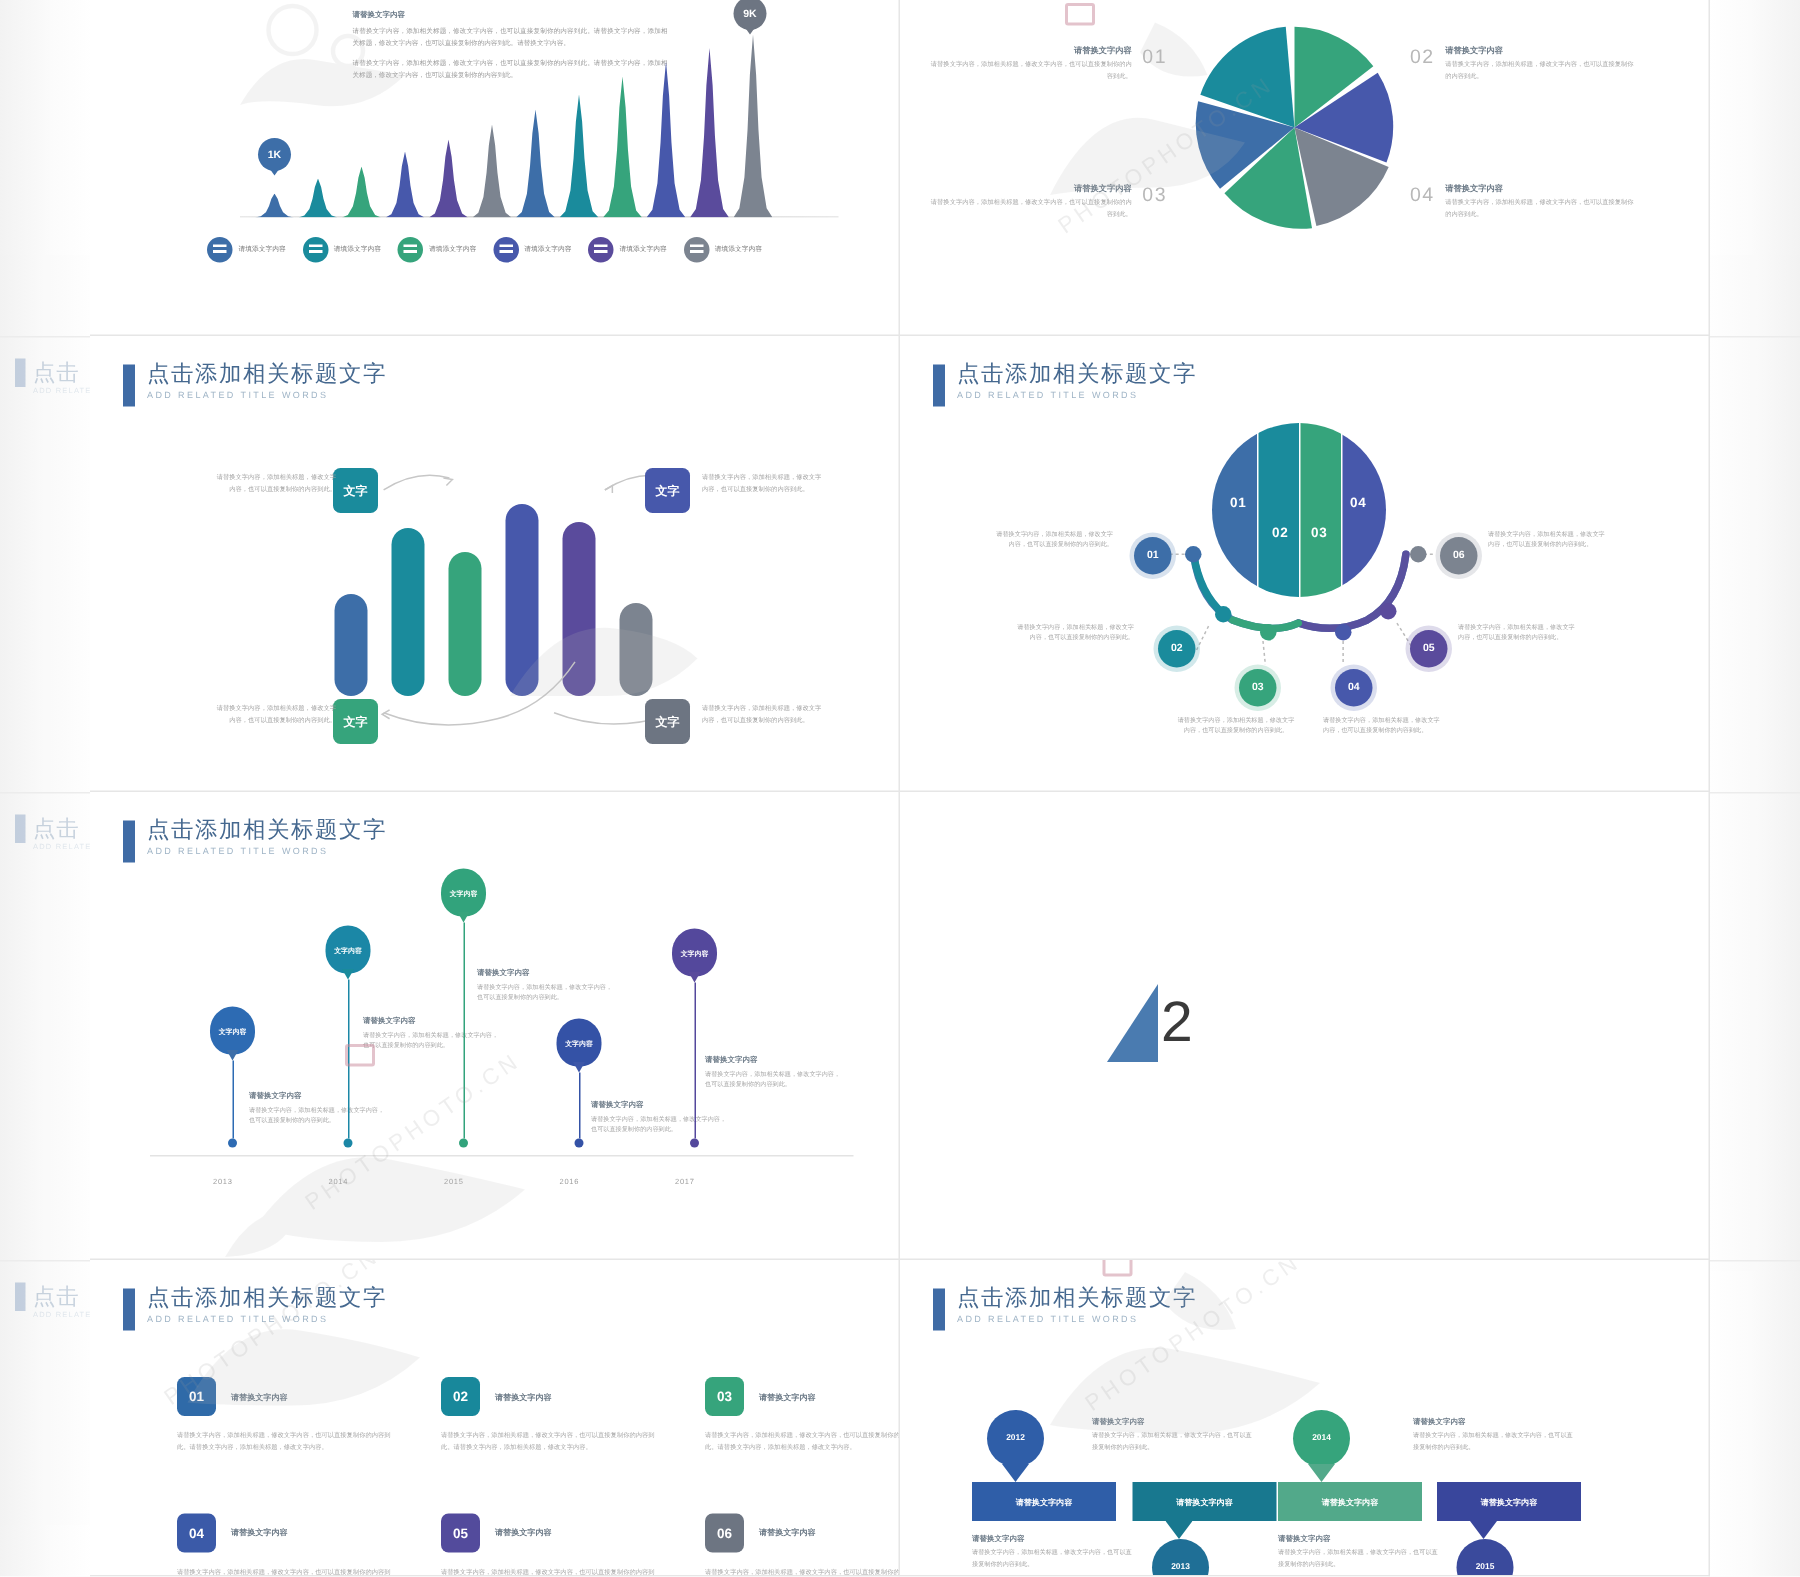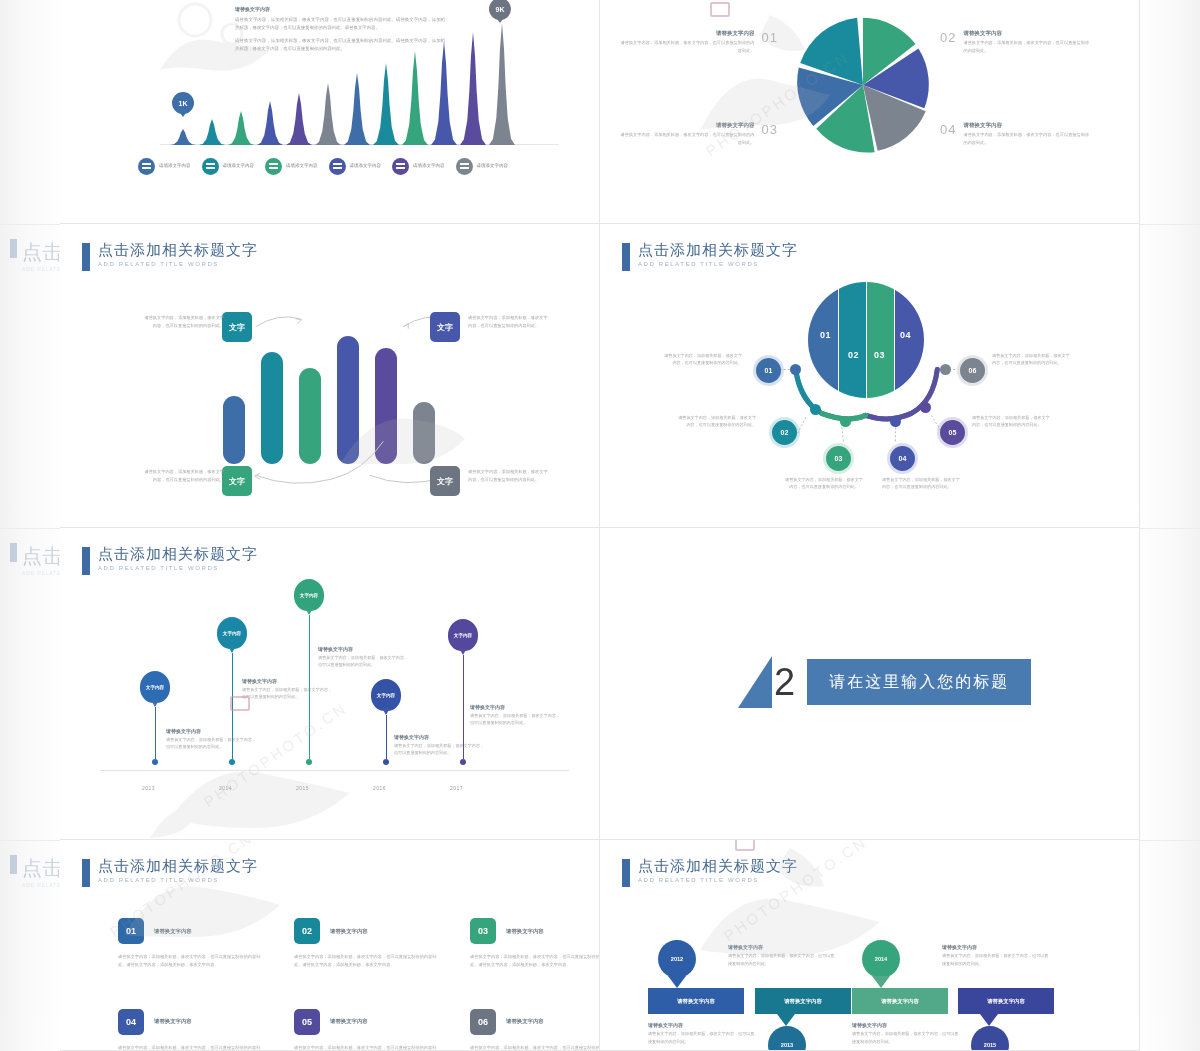--- a/index.html
+++ b/index.html
@@ -15,21 +15,21 @@
   .ghost-col {
     position: absolute; top: 0; bottom: 0; width: 60px;
     background: linear-gradient(90deg, #f2f2f2 0%, #fbfbfb 55%, #ffffff 100%);
     opacity: .95; overflow: hidden;
   }
   .ghost-col.left { left: 0; }
   .ghost-col.right { right: 0; background: linear-gradient(270deg,#f2f2f2 0%,#fbfbfb 55%,#ffffff 100%); }
   .ghost-slide { position: absolute; left: 0; width: 60px; border-top: 1px solid #ececec; }
   .ghost-title { display: flex; align-items: flex-start; gap: 5px; padding: 14px 0 0 10px; opacity: .30; }
   .ghost-bar { width: 7px; height: 19px; background: #4a6fa5; flex: none; }
-  .ghost-tx { font-size: 20px; color: #4b6f96; white-space: nowrap; letter-spacing: .5px; }
+  .ghost-tx { font-size: 15px; color: #4b6f96; white-space: nowrap; letter-spacing: .5px; }
   .ghost-sub { font-size: 5px; color: #9bb2c6; letter-spacing: .8px; white-space: nowrap; }
 
   
   .grid { position: absolute; left: 60px; top: 0; width: 1080px; height: 1051px; }
   .slide {
     position: absolute; background: #ffffff;
     border-right: 1px solid #e6e6e6; border-bottom: 1px solid #e6e6e6;
     overflow: hidden;
   }
   .slide.c0 { left: 0; width: 540px; }
@@ -512,21 +512,20 @@
       <path class="wm-fig" d="M10 120 q20-35 48-30 q-6 28-48 30z"></path>
     </svg>
     <div class="wm wm-text" style="left:130px;top:218px;">PHOTOPHOTO.CN</div>
     <div class="wm wm-box" style="left:170px;top:168px;"></div>
   </div>
 
   <div class="slide c1" style="top:528px;height:312px;">
     <div class="sec">
       <div class="tri"></div>
       <div class="no">2</div>
-      <div class="bar">请在这里输入您的标题</div>
     </div>
   </div>
 
   <div class="slide c0" style="top:840px;height:211px;">
     <div class="s-title">
       <div class="accent"></div>
       <div class="tw">
         <div class="cn">点击添加相关标题文字</div>
         <div class="en">ADD RELATED TITLE WORDS</div>
       </div>

